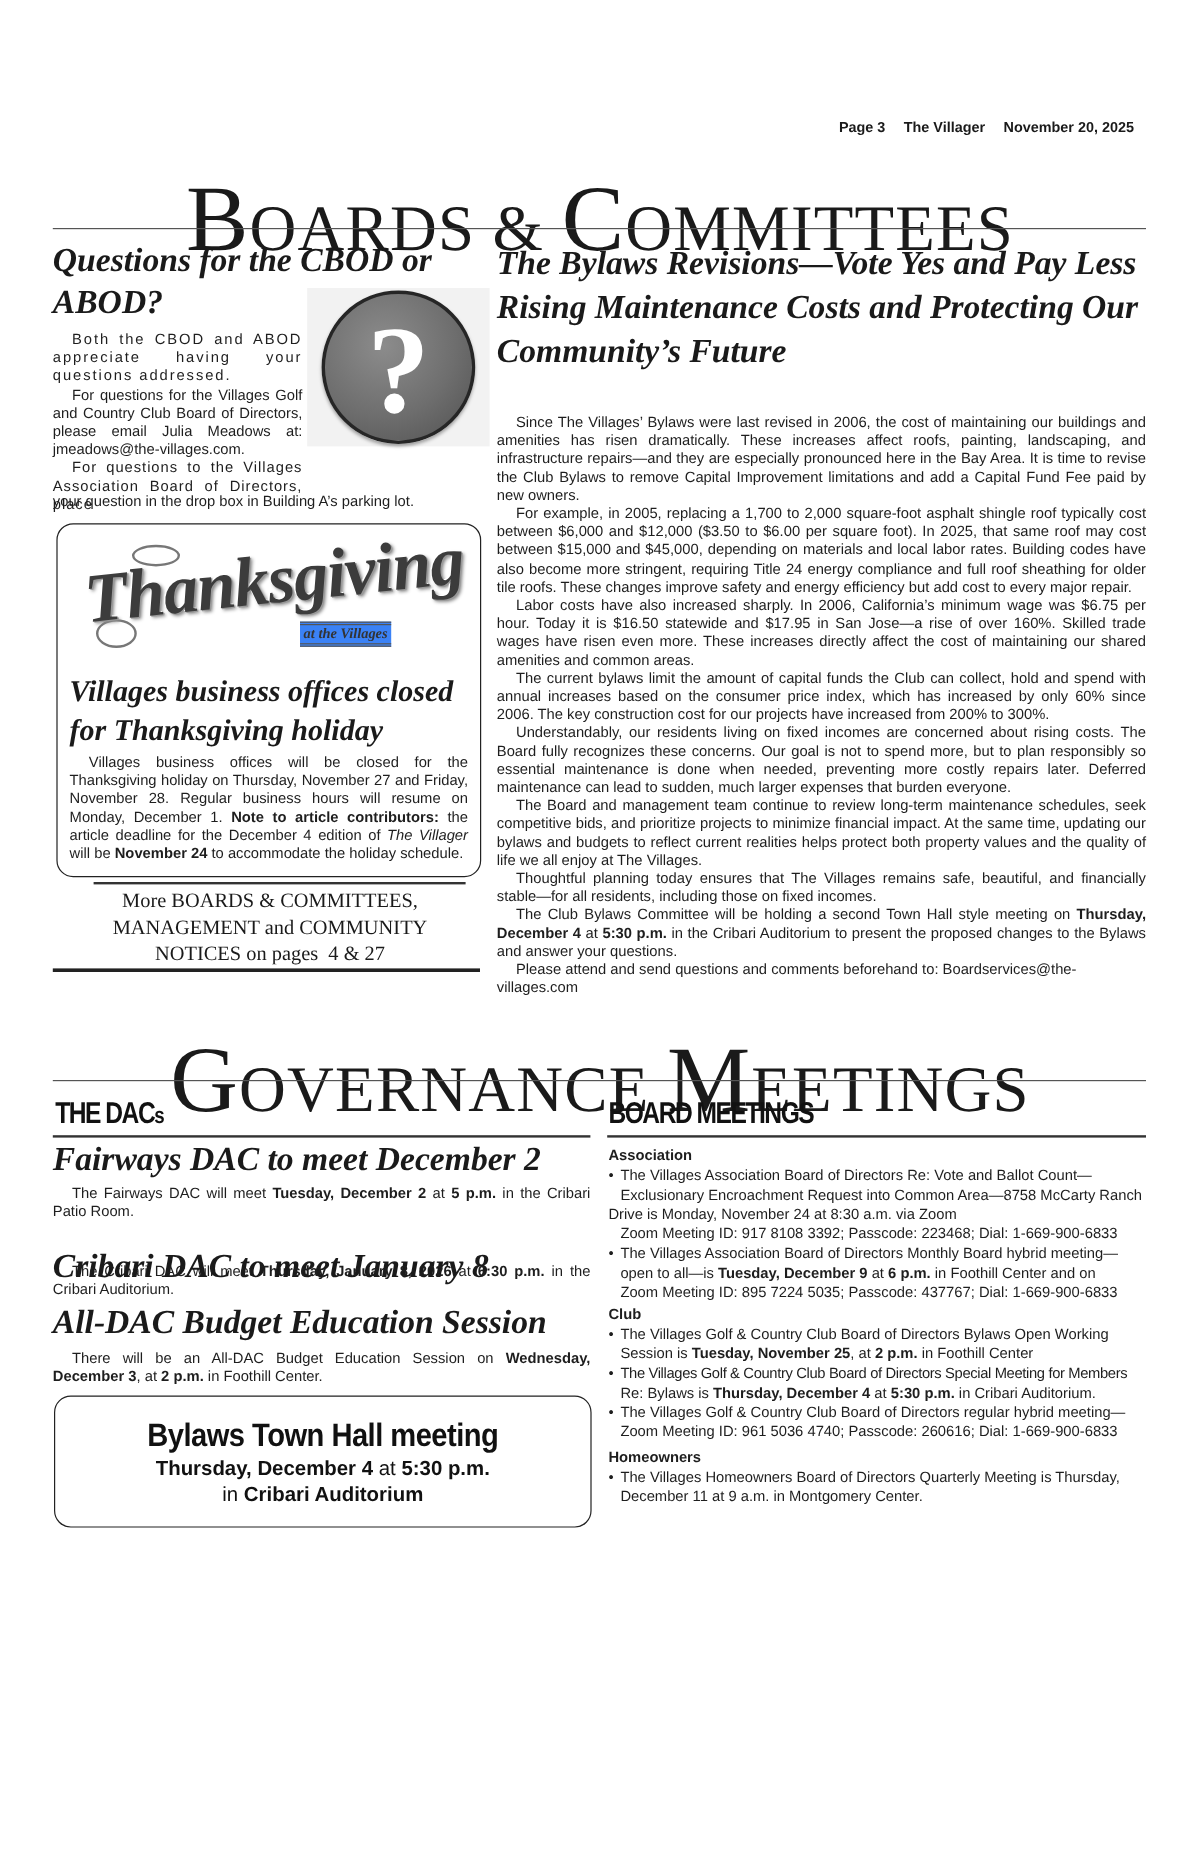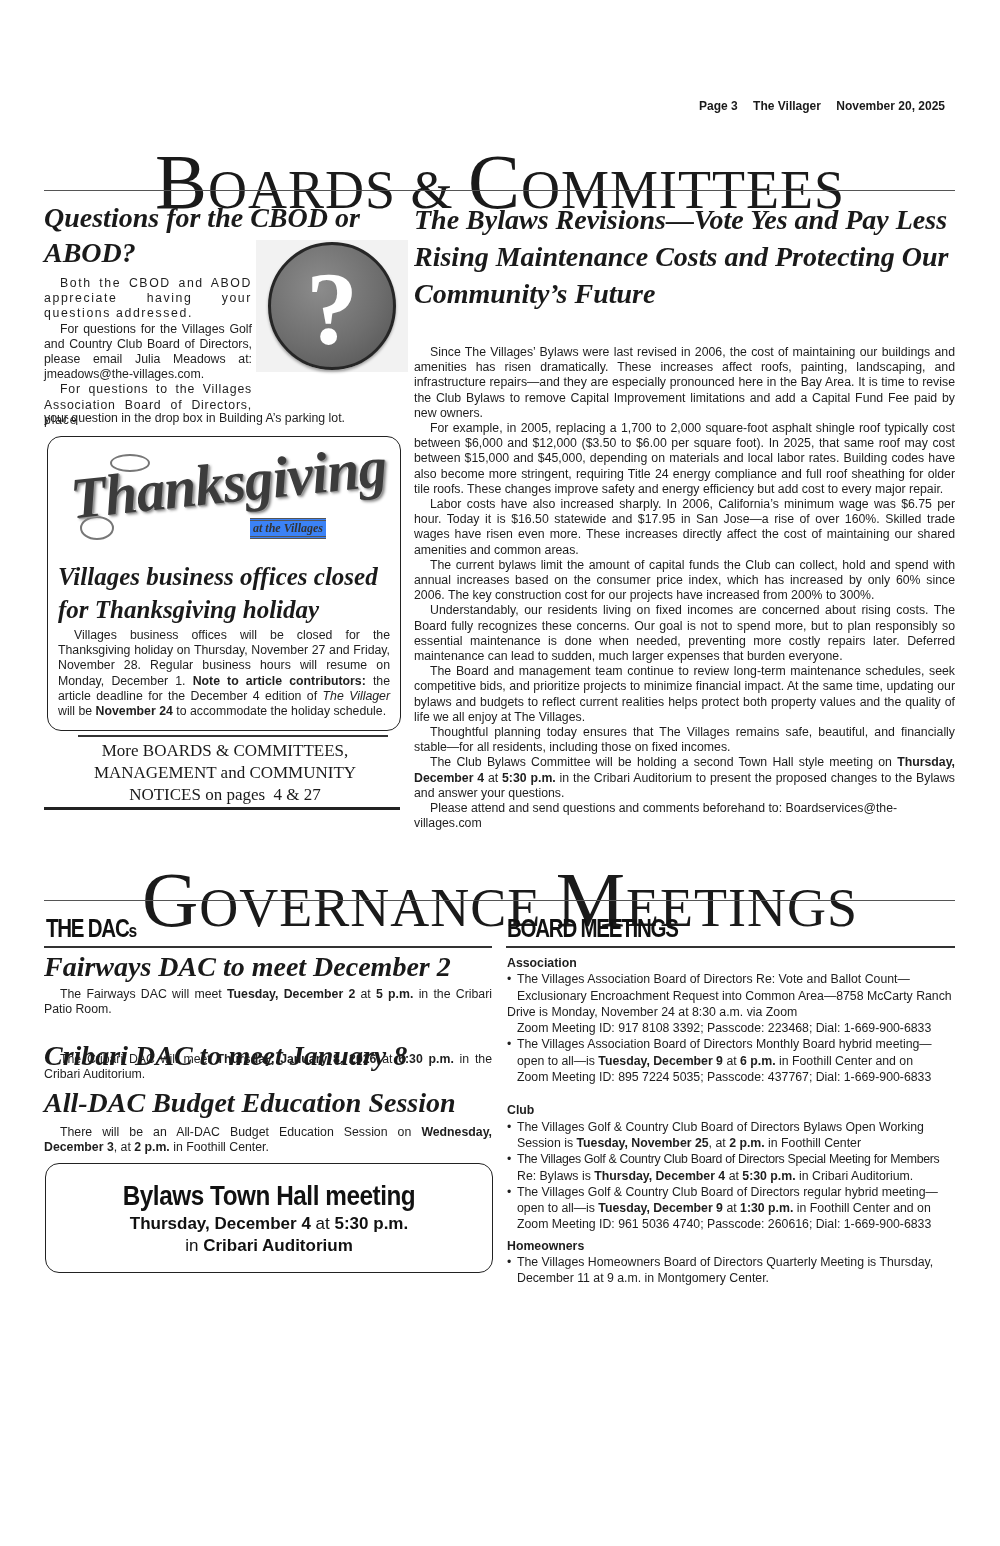--- a/index.html
+++ b/index.html
@@ -185,27 +185,26 @@
   <div class="grp">Association</div>
   <div class="item"><span class="bullet">•</span><span>The Villages Association Board of Directors Re: Vote and Ballot Count—</span></div>
   <div class="cont">Exclusionary Encroachment Request into Common Area—8758 McCarty Ranch</div>
   <div class="flush">Drive is Monday, November 24 at 8:30 a.m. via Zoom</div>
   <div class="cont">Zoom Meeting ID: 917 8108 3392; Passcode: 223468; Dial: 1-669-900-6833</div>
 
   <div class="item"><span class="bullet">•</span><span>The Villages Association Board of Directors Monthly Board hybrid meeting—</span></div>
   <div class="cont"><span>open to all—is </span><b>Tuesday, December 9</b><span style="white-space:pre"> at </span><b>6 p.m.</b><span> in Foothill Center and on</span></div>
   <div class="cont">Zoom Meeting ID: 895 7224 5035; Passcode: 437767; Dial: 1-669-900-6833</div>
 
-  <div class="grp" style="margin-top:17px">Club</div>
+  <div class="grp" style="margin-top:2px">Club</div>
   <div class="item"><span class="bullet">•</span><span>The Villages Golf &amp; Country Club Board of Directors Bylaws Open Working</span></div>
   <div class="cont"><span>Session is </span><b>Tuesday, November 25</b><span style="white-space:pre">, at </span><b>2 p.m.</b><span> in Foothill Center</span></div>
 
   <div class="item" style="letter-spacing:-0.3px"><span class="bullet">•</span><span>The Villages Golf &amp; Country Club Board of Directors Special Meeting for Members</span></div>
   <div class="cont"><span>Re: Bylaws is </span><b>Thursday, December 4</b><span style="white-space:pre"> at </span><b>5:30 p.m.</b><span> in Cribari Auditorium.</span></div>
 
   <div class="item"><span class="bullet">•</span><span>The Villages Golf &amp; Country Club Board of Directors regular hybrid meeting—</span></div>
-  <div class="cont"><span>open to all—is </span><b>Tuesday, December 9</b><span style="white-space:pre"> at </span><b>1:30 p.m.</b><span> in Foothill Center and on</span></div>
   <div class="cont">Zoom Meeting ID: 961 5036 4740; Passcode: 260616; Dial: 1-669-900-6833</div>
 
   <div class="grp" style="margin-top:5px">Homeowners</div>
   <div class="item"><span class="bullet">•</span><span>The Villages Homeowners Board of Directors Quarterly Meeting is Thursday,</span></div>
   <div class="cont">December 11 at 9 a.m. in Montgomery Center.</div>
 </div>
 
 </body></html>

